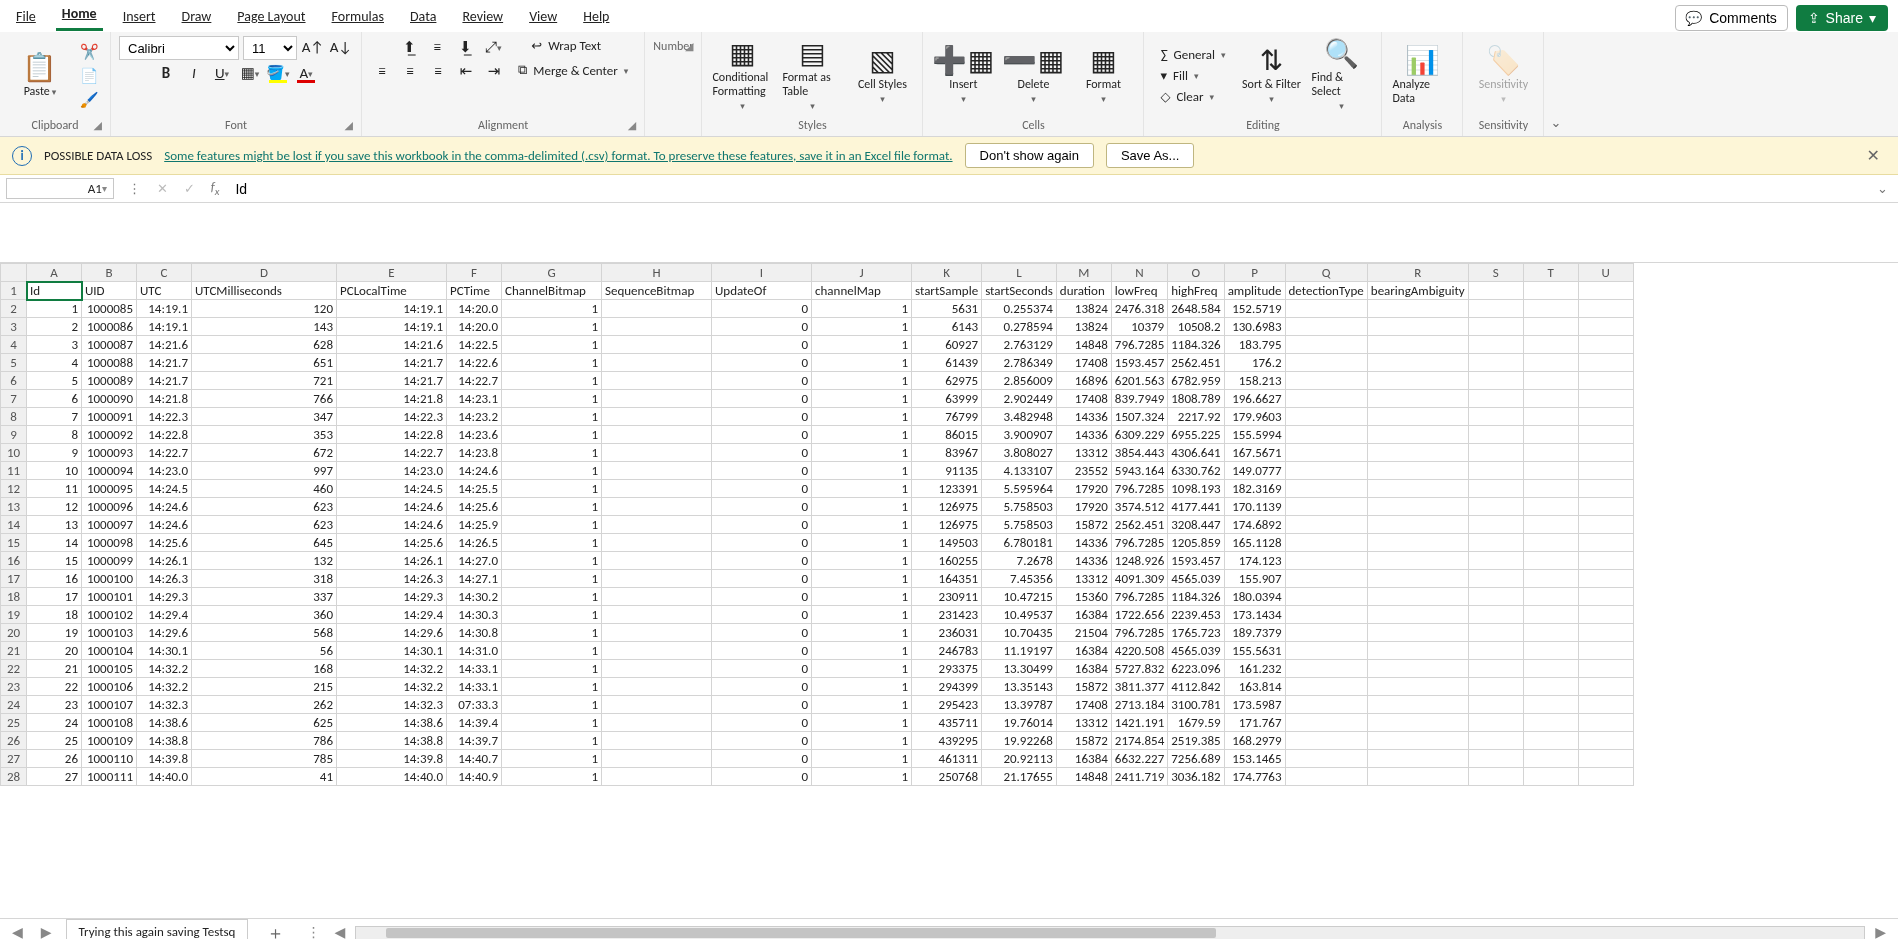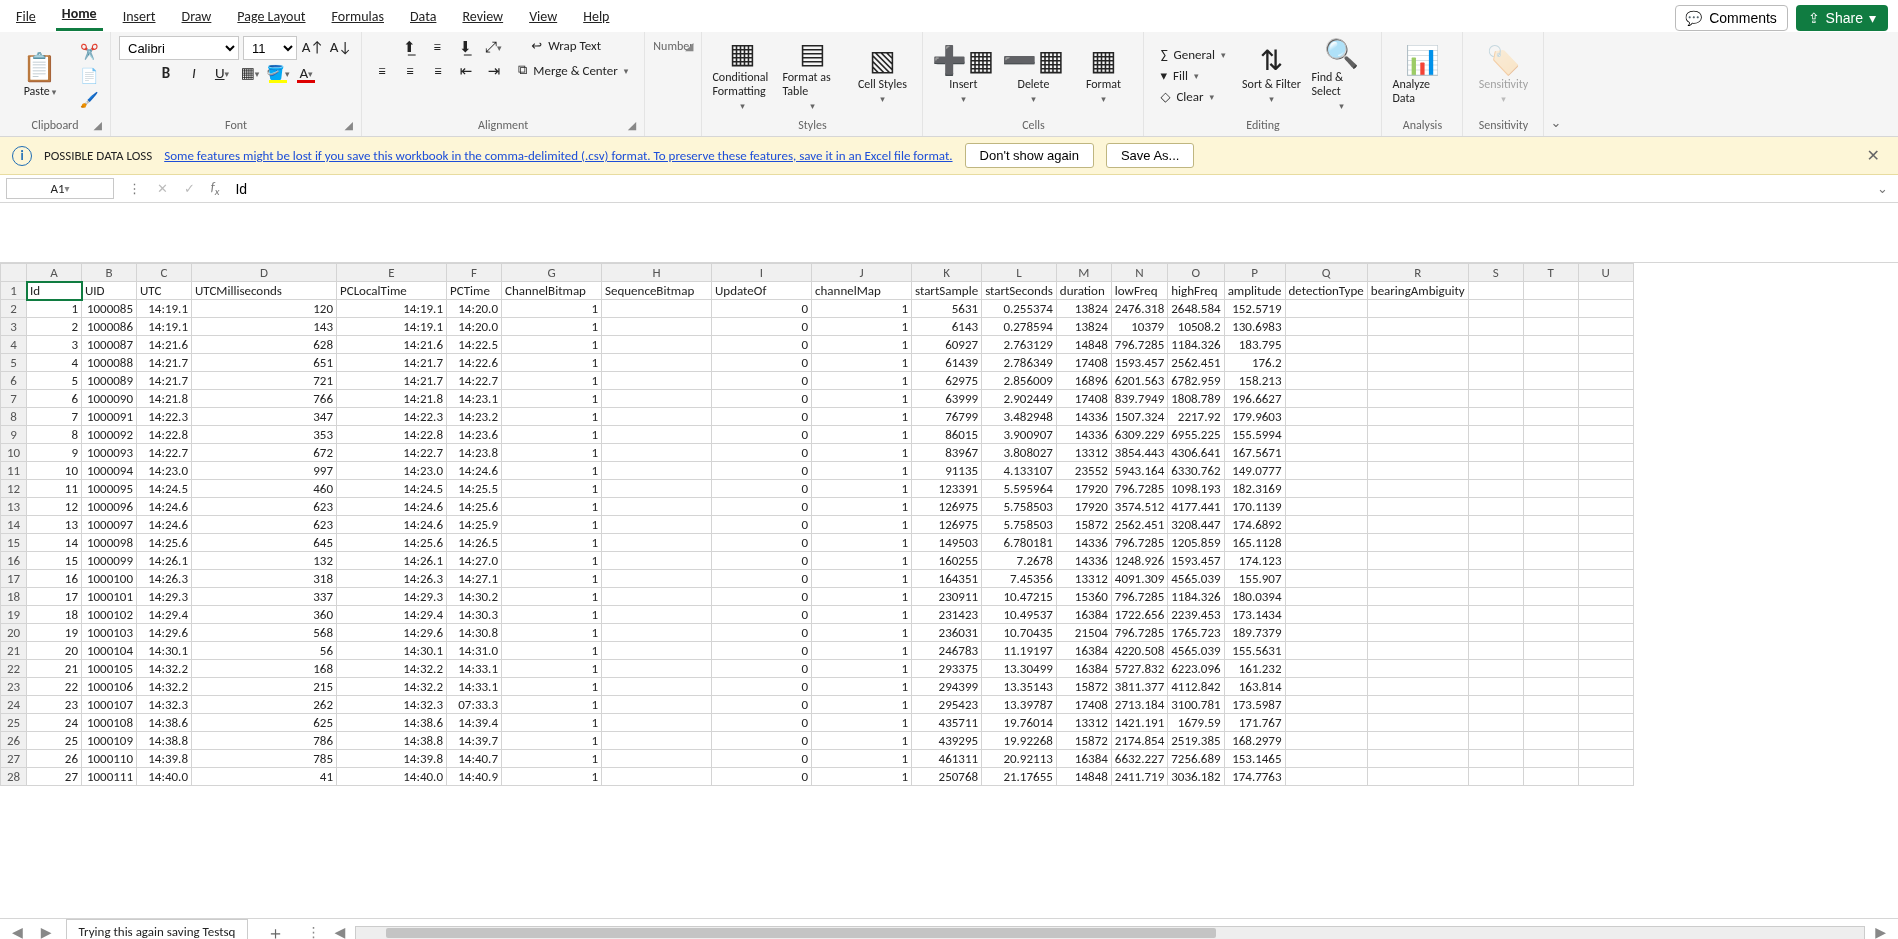--- a/index.html
+++ b/index.html
@@ -25,27 +25,27 @@
   .big-btn .ic { font-size:28px; line-height:1; }
   .sm { width:24px; height:22px; display:flex; align-items:center; justify-content:center; cursor:pointer; border-radius:3px; font-size:15px;}
   select, input.font { border:1px solid #c8c8c8; background:#fff; font-size:13px; height:24px; padding:0 4px; }
   .dd::after{content:" \25BE"; font-size:9px; color:#666; }
   .wide { padding:2px 8px; display:flex; align-items:center; gap:6px; cursor:pointer;}
   .collapse-caret { align-self:end; padding:6px; color:#666; cursor:pointer;}
 
   
   .msgbar { background:#fdf6d7; border-bottom:1px solid #e8dca0; display:flex; align-items:center; padding:6px 12px; gap:12px; font-size:13px;}
   .msgbar .info { width:20px; height:20px; border:1.5px solid #1f6db5; color:#1f6db5; border-radius:50%; display:flex; align-items:center; justify-content:center; font-weight:bold; font-size:13px;}
-  .msglink { text-decoration:underline; color:#1d4ed8; cursor:pointer;}
+  .msglink { text-decoration:underline; color:#0f766e; cursor:pointer;}
   .msg-btn { background:#fff; border:1px solid #bfb680; border-radius:3px; padding:4px 14px; cursor:pointer; font-size:13px;}
   .msg-close { margin-left:auto; font-size:16px; color:#666; cursor:pointer; padding:0 6px;}
 
   
   .fxbar { display:flex; align-items:center; border-bottom:1px solid #d6d6d6; height:28px;}
-  .namebox { width:108px; border:1px solid #c8c8c8; margin:2px 6px; padding:2px 6px; font-size:13px; display:flex; justify-content:center; align-items:center;}
+  .namebox { width:108px; border:1px solid #c8c8c8; margin:2px 6px; padding:2px 6px; font-size:13px; display:flex; justify-content:flex-end; align-items:center;}
   .fxbtn { color:#777; padding:0 8px; cursor:pointer;}
   .fxinput { border:none; flex:1; padding:4px 8px; font-size:14px; outline:none;}
   .fxexpand{ color:#777; padding:0 10px; cursor:pointer; }
 
   
   .gridwrap { position:relative; height: calc(939px - 32px - 102px - 34px - 28px - 28px - 60px); overflow:auto; }
   table.sheet { border-collapse:collapse; table-layout:fixed; }
   table.sheet th, table.sheet td { border:1px solid #d4d4d4; font-size:13px; height:18px; padding:0 3px; white-space:nowrap; overflow:hidden; }
   table.sheet th { background:#f0f0f0; font-weight:normal; color:#555; text-align:center; position:sticky; }
   table.sheet thead th { top:0; z-index:3; }

